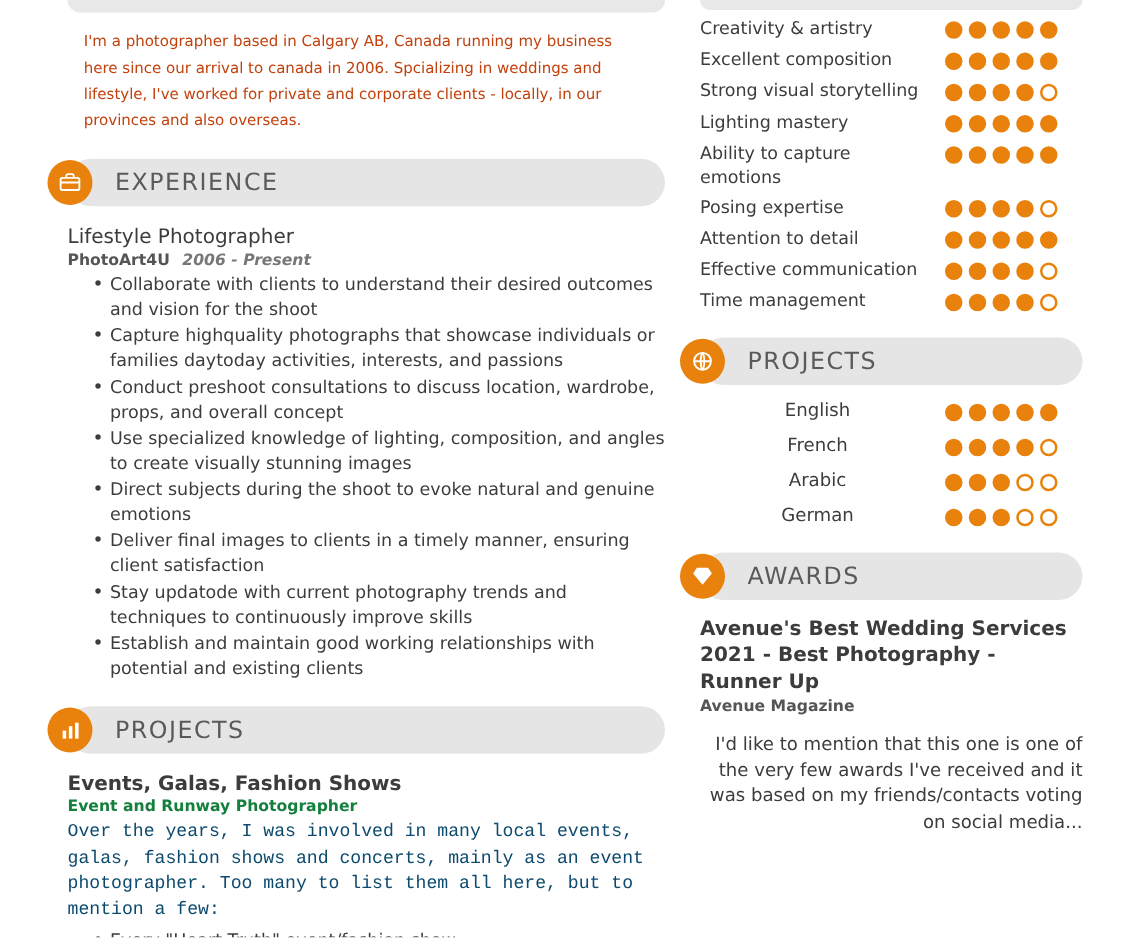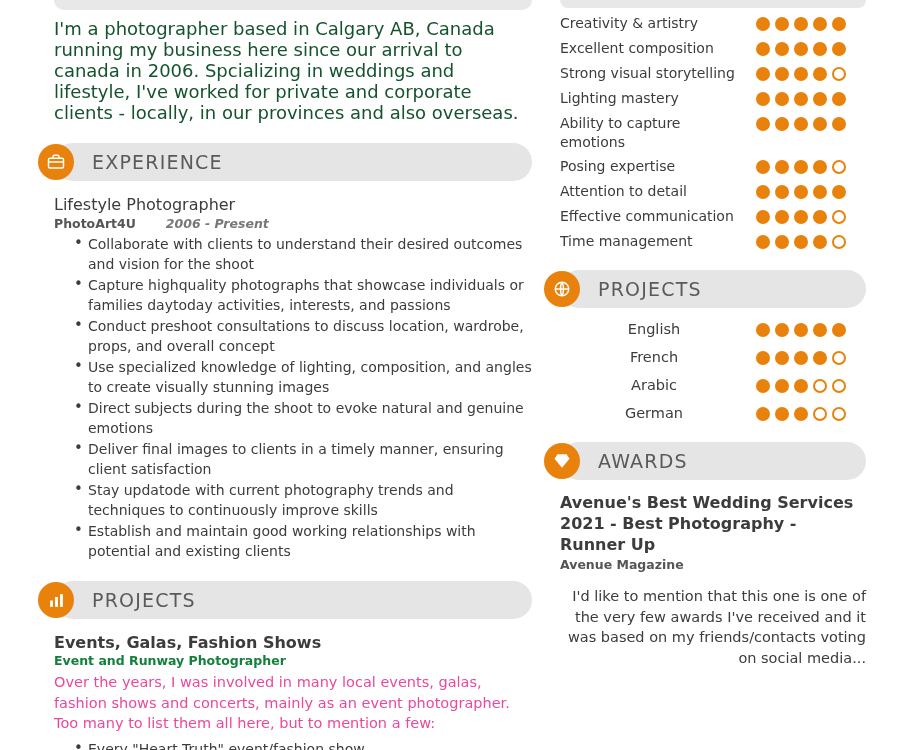--- a/index.html
+++ b/index.html
@@ -74,39 +74,39 @@
   }
   .top-bar-partial-right {
     height: 8px;
     background: #e8e8e8;
     border-radius: 0 0 19px 19px;
     margin: 0 0 6px 0;
     width: 100%;
   }
 
   .summary {
-    font-size: 18px;
+    font-size: 12px;
     line-height: 21px;
-    color: #14532d;
-    margin: 0;
+    color: #c2410c;
+    margin: 13px;
   }
 
   .job-title {
     font-size: 16px;
     color: #3c3c3c;
     margin: 0 0 2px 0;
     font-weight: 400;
   }
   .job-meta {
     font-size: 12.5px;
     margin: 0 0 4px 0;
     color: #6a6a6a;
   }
   .job-meta .company { font-weight: bold; color: #555; }
-  .job-meta .dates { font-style: italic; font-weight: bold; margin-left: 26px; color: #777; }
+  .job-meta .dates { font-style: italic; font-weight: bold; margin-left: 6px; color: #777; }
 
   ul.bullets {
     margin: 2px 0 0 0;
     padding-left: 20px;
     list-style: none;
   }
   ul.bullets li {
     position: relative;
     font-size: 14px;
     line-height: 19.5px;
@@ -130,22 +130,23 @@
   }
   .proj-sub {
     font-size: 12.5px;
     font-weight: bold;
     color: #15803d;
     margin: 0 0 4px 0;
   }
   .proj-text {
     font-size: 14.5px;
     line-height: 20.5px;
-    color: #ec4899;
+    color: #0c4a6e;
     margin: 0 0 6px 0;
+    font-family: Liberation Mono, monospace;
   }
 
   
   .skill-row {
     display: flex;
     align-items: flex-start;
     margin-bottom: 5px;
     min-height: 20px;
   }
   .skill-label {

